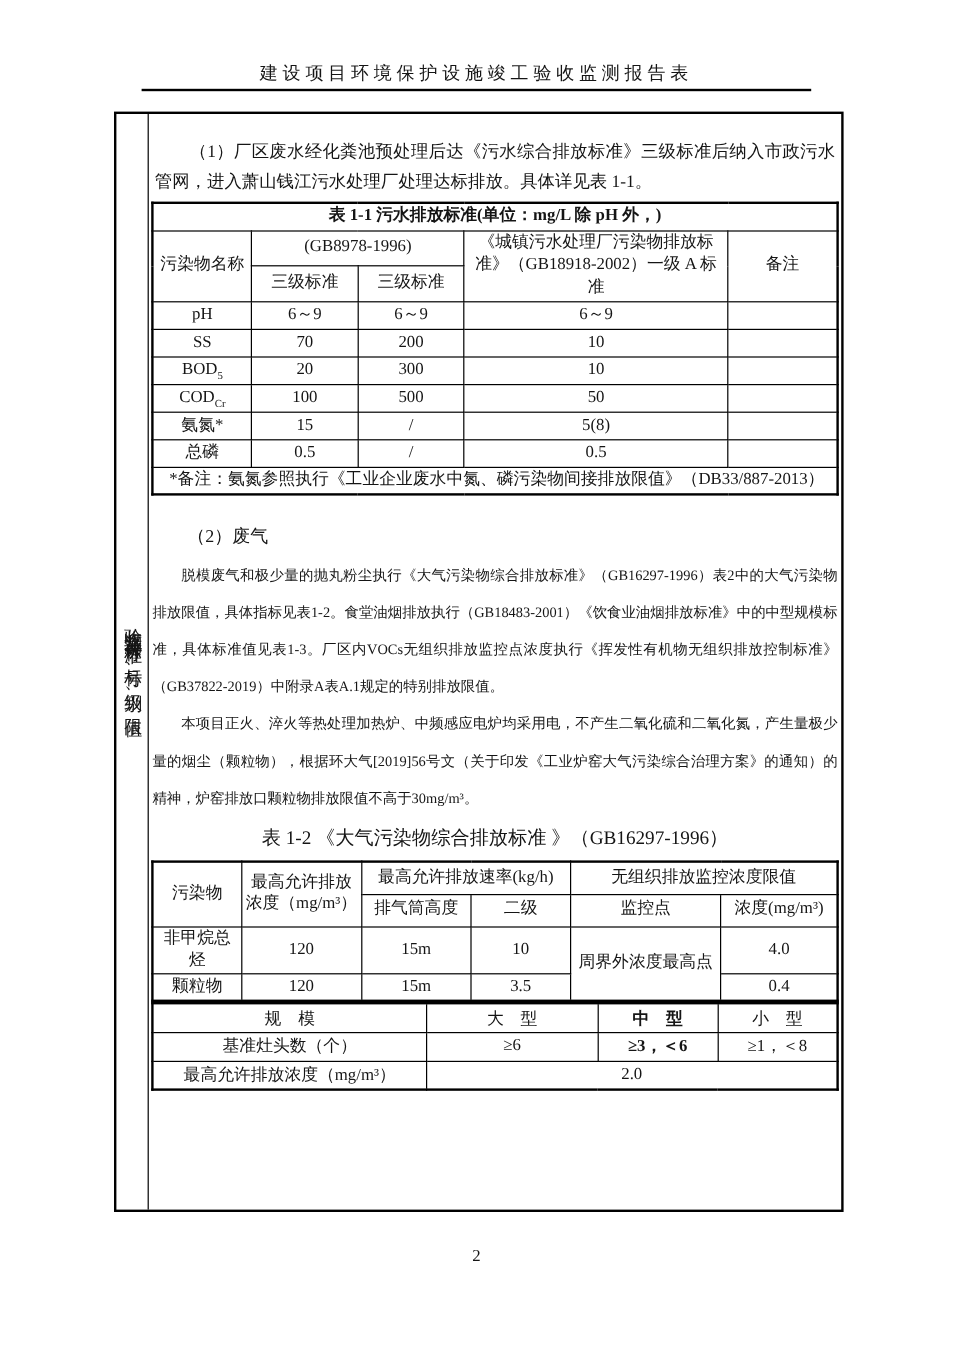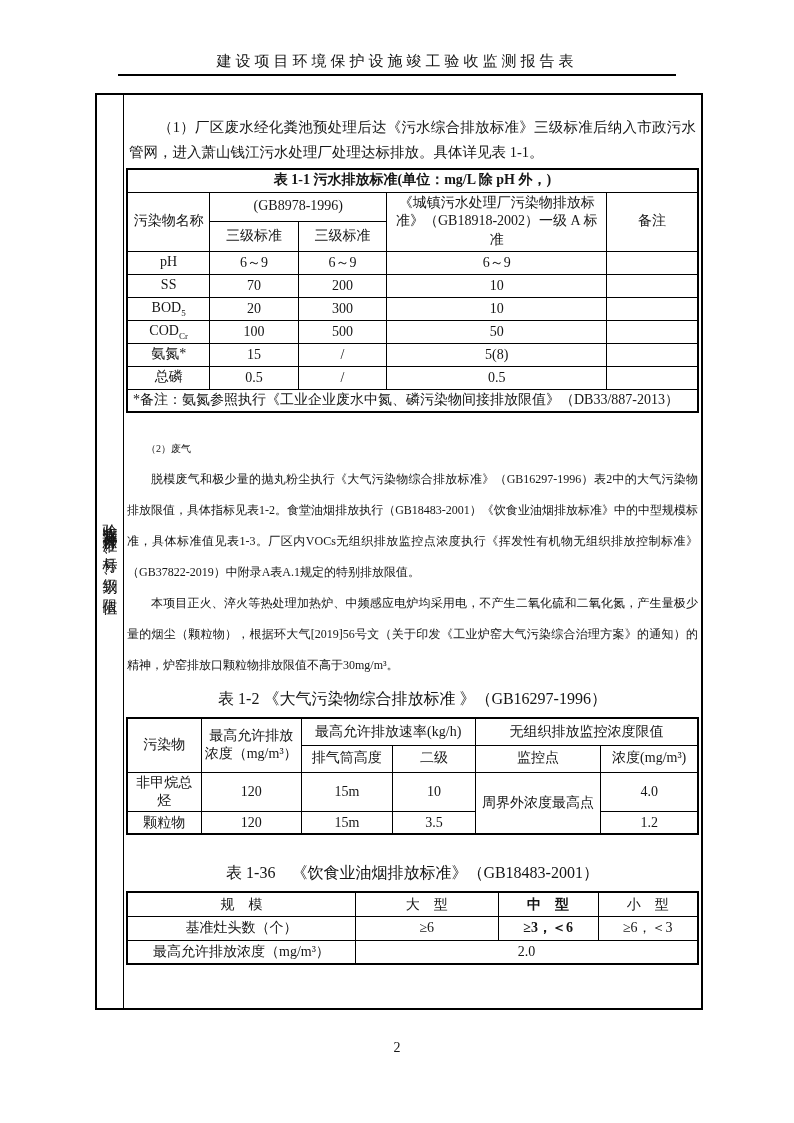--- a/index.html
+++ b/index.html
@@ -13,30 +13,30 @@
   .outer-table{position:absolute;left:95px;top:93px;width:608px;height:917px;
                border:2px solid #000;box-sizing:border-box;display:flex;}
   .side-cell{width:27px;min-width:27px;border-right:1px solid #000;box-sizing:border-box;
              display:flex;align-items:center;justify-content:center;}
   .side-text{writing-mode:vertical-lr;text-orientation:upright;font-size:15px;
              letter-spacing:2px;line-height:26px;}
   .main-cell{flex:1;box-sizing:border-box;padding:18px 2px 0 2px;overflow:hidden;}
 
   .para{margin:0;text-align:justify;}
   .p1{font-size:14.5px;line-height:25px;text-indent:2em;padding:2px 3px 3px 3px;}
-  .heading2{margin:20px 0 0 0;font-size:10px;line-height:31px;text-indent:2em;}
+  .heading2{margin:20px 0 0 0;font-size:15px;line-height:31px;text-indent:2em;}
   .p2{font-size:12px;line-height:31px;text-indent:2em;padding:0 1px;}
 
   table.t{border-collapse:collapse;width:100%;table-layout:fixed;border:2px solid #000;}
   table.t td{border:1px solid #000;text-align:center;font-size:14px;padding:1px 2px;
              box-sizing:border-box;overflow:hidden;}
   .t-title{font-weight:bold;height:21px;font-size:14.5px;}
   .t11 td{height:23px;line-height:1.35;margin-left:30px;}
   .t11 .hdr{height:27px;}
-  .t11 .footnote{text-align:left;padding-left:5px;height:22px;}
+  .t11 .footnote{text-align:center;padding-left:5px;height:22px;}
   sub{font-size:9px;}
 
   .t-caption{margin:6px 0 6px 0;text-align:center;font-size:16px;line-height:24px;}
   .cap136{margin-top:26px;}
   .t12 td{height:23px;line-height:1.3;}
   .t12 .hdr{height:27px;}
   .t136 td{height:24px;font-size:14.5px;}
   .b{font-weight:bold;}
 
   .page-number{position:absolute;top:1040px;left:0;width:100%;text-align:center;font-size:14px;}
@@ -163,46 +163,45 @@
             <td>15m</td>
             <td>10</td>
             <td rowspan="2">周界外浓度最高点</td>
             <td>4.0</td>
           </tr>
           <tr>
             <td>颗粒物</td>
             <td>120</td>
             <td>15m</td>
             <td>3.5</td>
-            <td>1.2</td>
+            <td>0.4</td>
           </tr>
         </tbody>
       </table>
 
-      <p class="t-caption cap136">表 1-36　《饮食业油烟排放标准》（GB18483-2001）</p>
 
       <table class="t t136">
         <colgroup>
           <col style="width:40%">
             <col style="width:25%">
             <col style="width:17.5%">
             <col style="width:17.5%">
         </colgroup>
         <tbody>
           <tr>
             <td>规　模</td>
             <td>大　型</td>
             <td class="b">中　型</td>
             <td>小　型</td>
           </tr>
           <tr>
             <td>基准灶头数（个）</td>
             <td>≥6</td>
             <td class="b">≥3，＜6</td>
-            <td>≥6，＜3</td>
+            <td>≥1，＜8</td>
           </tr>
           <tr>
             <td>最高允许排放浓度（mg/m³）</td>
             <td colspan="3">2.0</td>
           </tr>
 
         </tbody>
       </table>
 
     </div>

